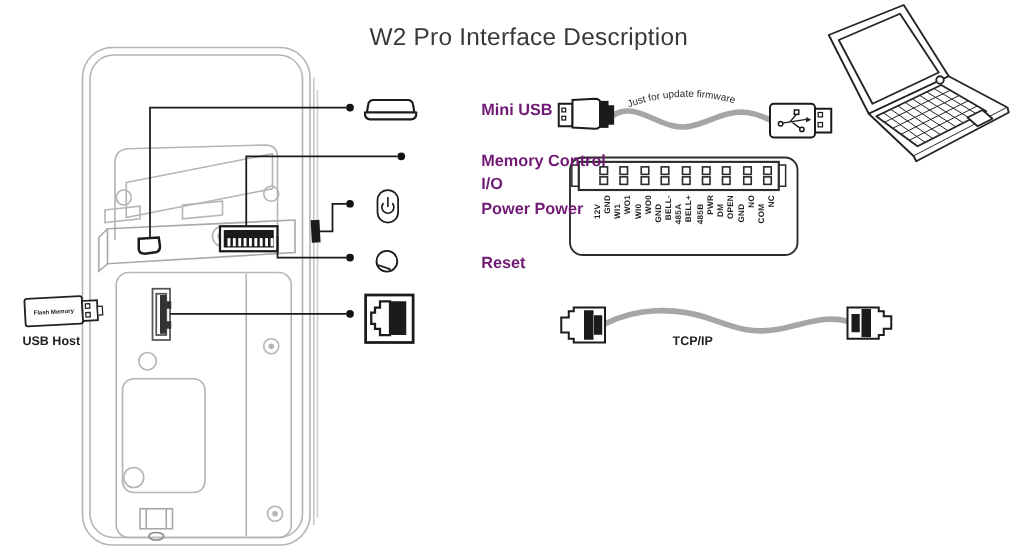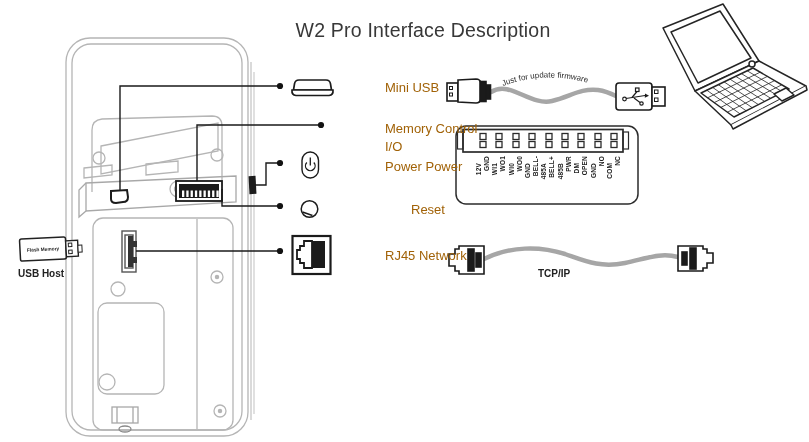--- a/index.html
+++ b/index.html
@@ -1,21 +1,21 @@
 <!DOCTYPE html>
 <html><head>
 <meta charset="utf-8">
 <style>
   html,body{margin:0;padding:0;background:#fff;}
   .stage{position:relative;width:809px;height:442px;background:#ffffff;overflow:hidden;
          font-family:"Liberation Sans",sans-serif;}
   .abs{position:absolute;}
   .title{left:282px;top:19px;width:282px;text-align:center;font-size:19.5px;font-weight:400;
          color:#383838;letter-spacing:.2px;}
-  .callout-label{font-size:13px;font-weight:400;color:#a16207;line-height:17.5px;padding-left:48px;}
+  .callout-label{font-size:13px;font-weight:700;color:#701a75;line-height:17.5px;padding-left:48px;}
   .small-caption{font-size:10px;font-weight:700;color:#222;}
   svg{position:absolute;left:0;top:0;}
   .pin-col{position:absolute;top:156px;width:18px;height:52px;}
   .pin-v{position:absolute;writing-mode:vertical-rl;transform:rotate(180deg);
          font:700 6.5px "Liberation Sans",sans-serif;color:#1d1d1d;letter-spacing:.2px;white-space:nowrap;}
   .pin-v.top{left:9px;top:0;}
   .pin-v.bot{left:.5px;top:7px;}
 </style>
 </head>
 <body>
@@ -217,22 +217,21 @@
       <rect x="68.5" y="251.5" width="3.5" height="3.5" fill="#fff" stroke="#222" stroke-width="1"></rect>
       <rect x="78" y="247" width="4" height="7" fill="#fff" stroke="#222" stroke-width="1"></rect>
     </g>
   </svg>
 
   <div class="abs title">W2 Pro Interface Description</div>
 
   <div class="abs callout-label" style="left:337px;top:79px;">Mini USB</div>
   <div class="abs callout-label" style="left:337px;top:120px;width:108px;">Memory Control I/O</div>
   <div class="abs callout-label" style="left:337px;top:158px;">Power Power</div>
-  <div class="abs callout-label" style="left:337px;top:201px;margin-left:26px;">Reset</div>
-  <div class="abs callout-label" style="left:337px;top:247px;">RJ45 Network</div>
+  <div class="abs callout-label" style="left:337px;top:201px;">Reset</div>
 
   <div class="abs small-caption" style="left:18px;top:268px;width:84px;">USB Host</div>
   <div class="abs small-caption" style="left:538px;top:268px;">TCP/IP</div>
 
   <div class="pin-col" style="left:474px;">
     <span class="pin-v top">GND</span>
     <span class="pin-v bot">12V</span>
   </div>
   <div class="pin-col" style="left:490px;">
     <span class="pin-v top">WO1</span>

